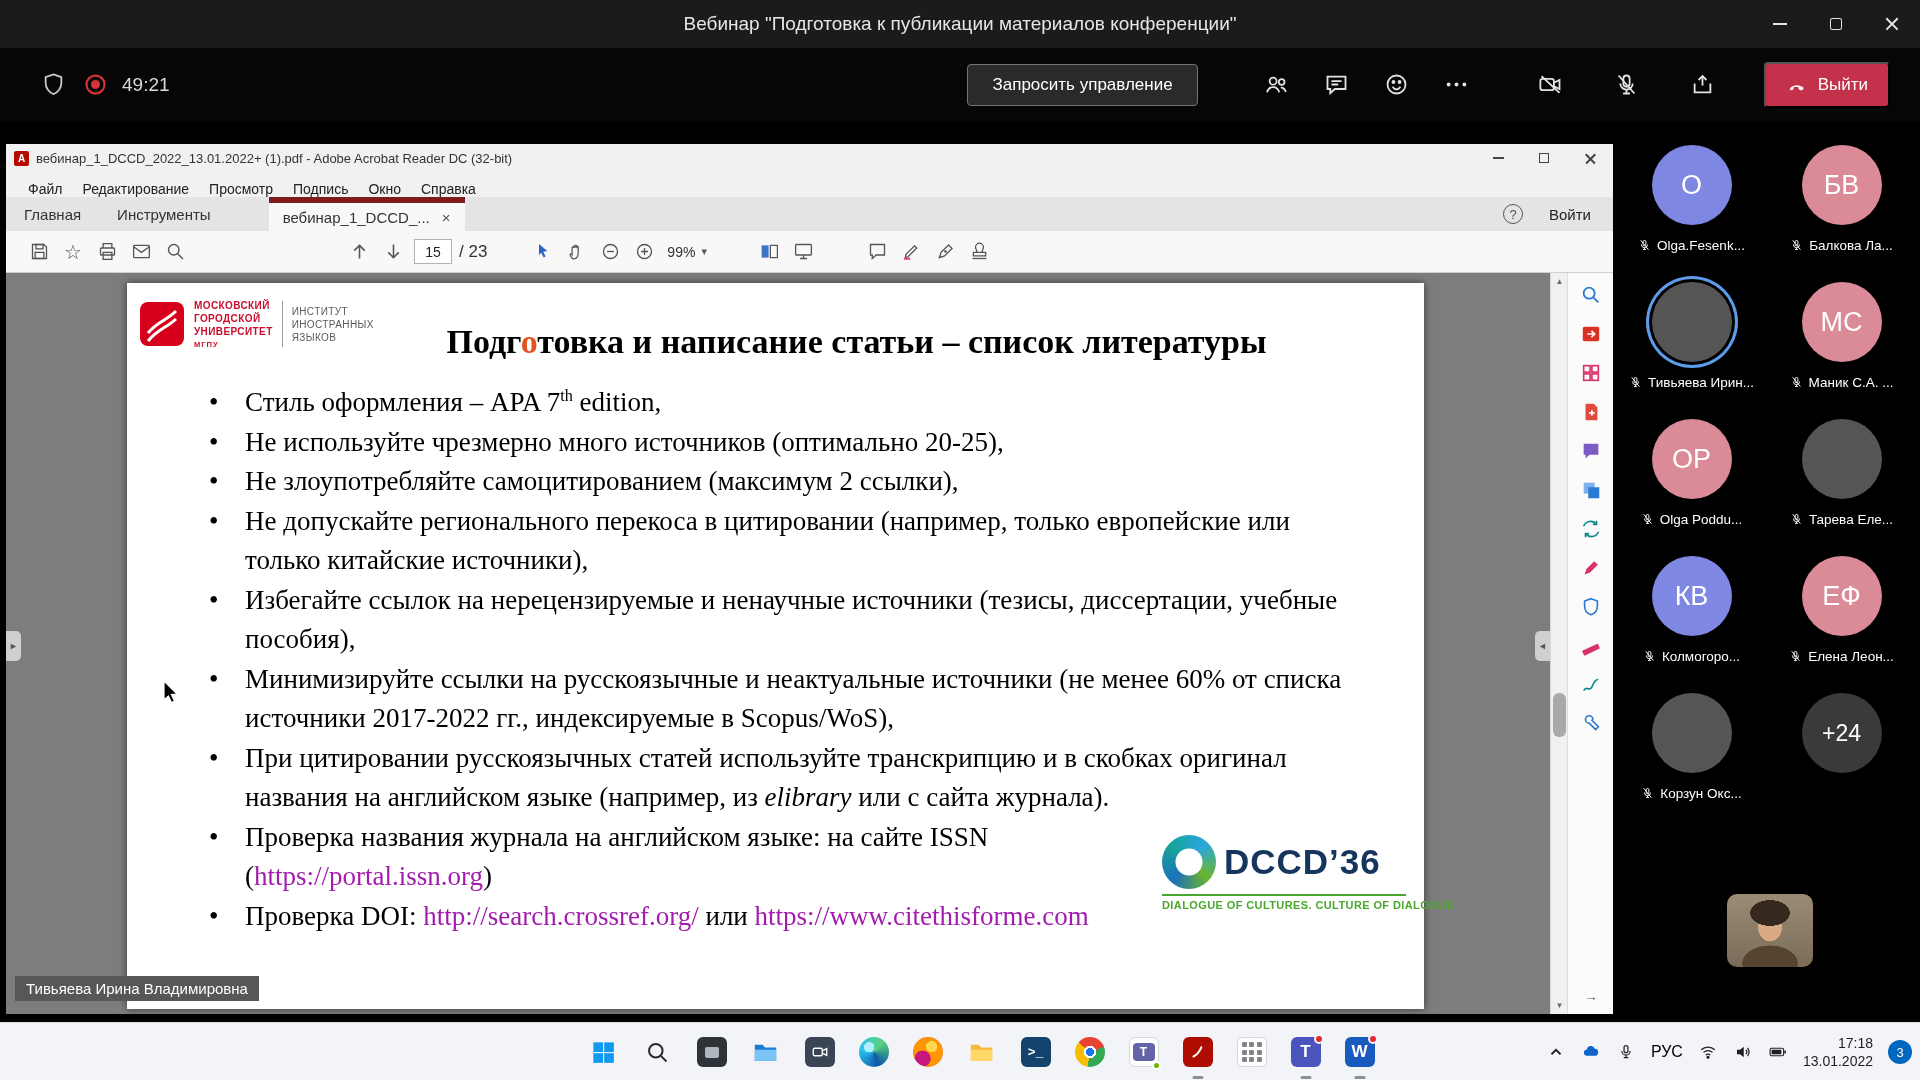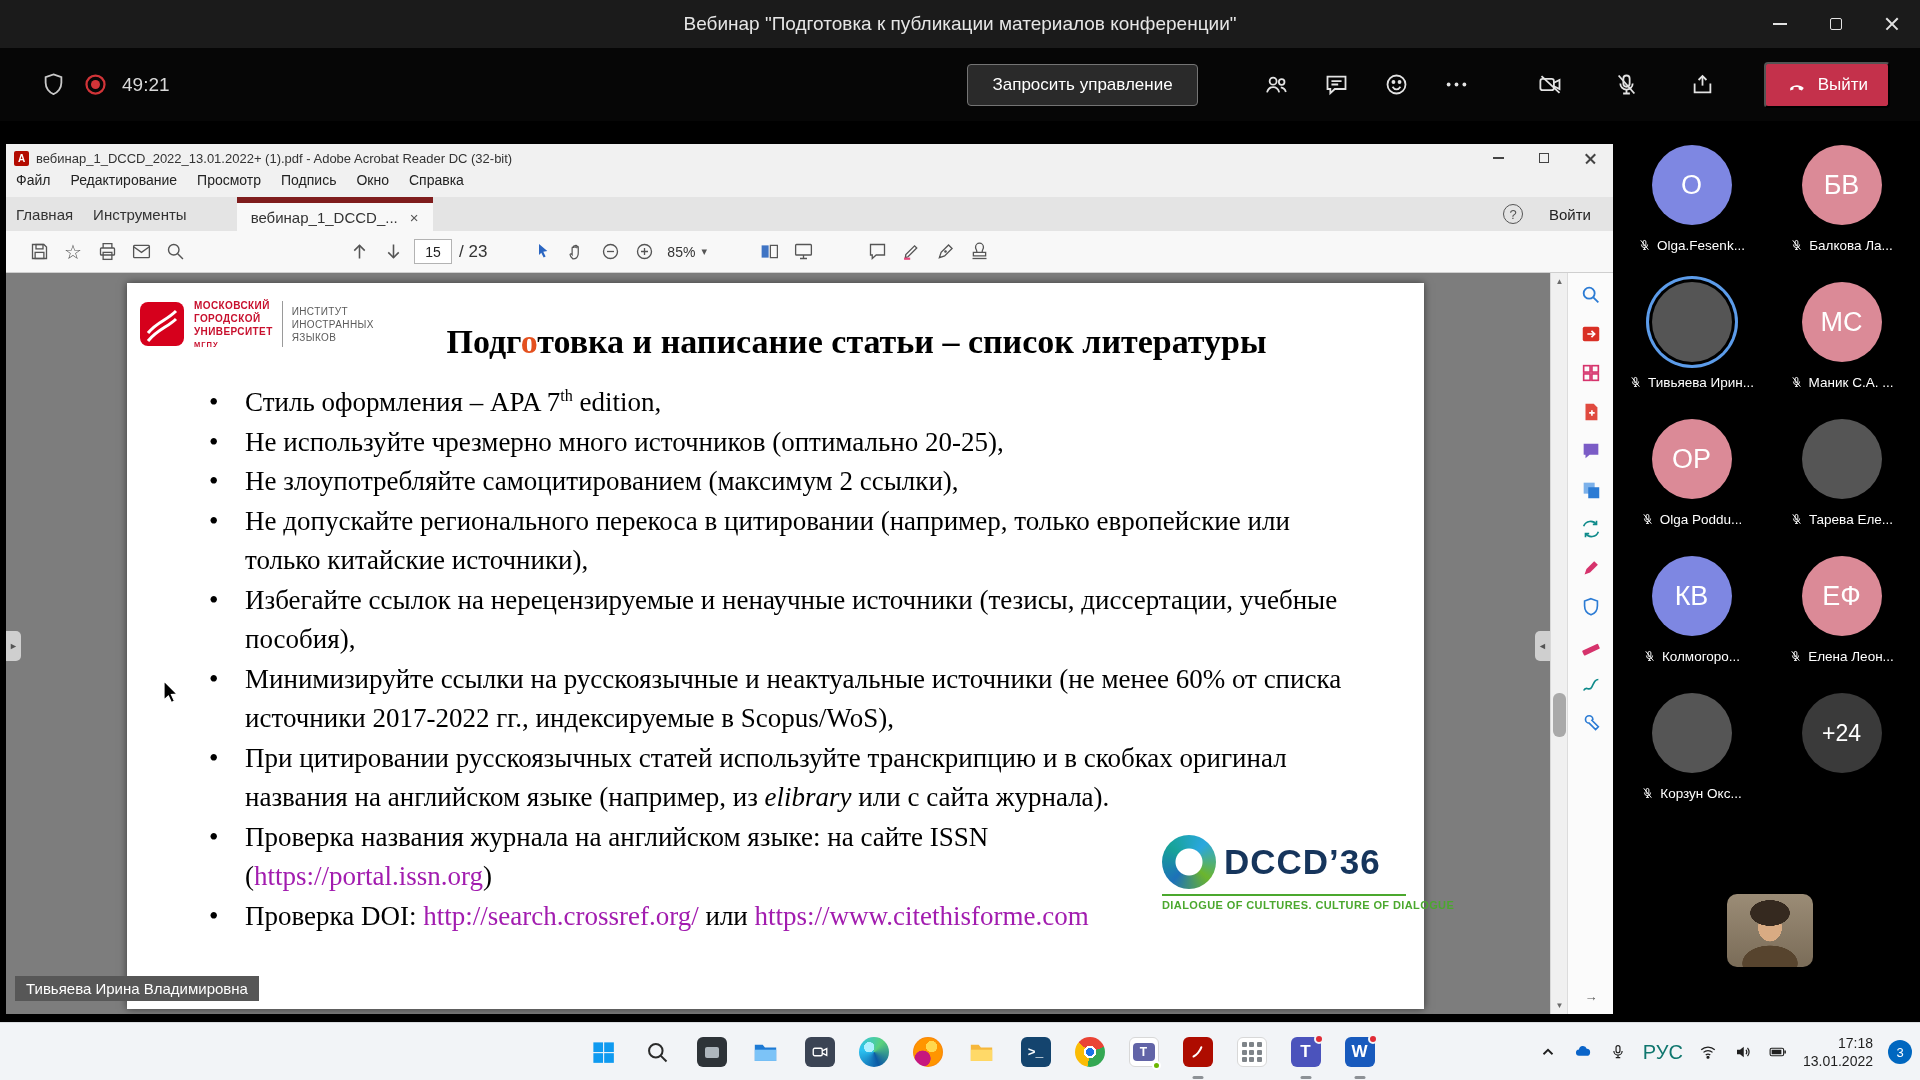--- a/index.html
+++ b/index.html
@@ -46,25 +46,25 @@
               display:flex;align-items:center;justify-content:center;margin-right:7px;font-weight:bold;}
   .ac-titletext{font-size:13px;color:#333;white-space:nowrap;}
   .ac-winbtns{margin-left:auto;display:flex;height:100%;}
   .ac-winbtn{width:46px;display:flex;align-items:center;justify-content:center;color:#444;}
   .awc-min{display:block;width:11px;height:1.5px;background:#444;}
   .awc-max{display:block;width:10px;height:10px;border:1.4px solid #444;}
   .awc-x{position:relative;width:11px;height:11px;}
   .awc-x::before,.awc-x::after{content:"";position:absolute;left:-1px;top:5px;width:13px;height:1.5px;background:#444;}
   .awc-x::before{transform:rotate(45deg);} .awc-x::after{transform:rotate(-45deg);}
 
-  .ac-menubar{height:25px;background:#f1f1f1;display:flex;align-items:flex-start;padding-left:0;flex:0 0 auto;}
+  .ac-menubar{height:25px;background:#f1f1f1;display:flex;align-items:flex-end;padding-left:12px;flex:0 0 auto;}
   .ac-menu-item{font-size:14px;color:#222;padding:0 10px;}
 
   .ac-tabbar{height:34px;background:#e4e4e4;display:flex;align-items:center;flex:0 0 auto;position:relative;}
-  .ac-tab{font-size:15px;color:#333;padding:0 10px;height:100%;display:flex;align-items:center;}
+  .ac-tab{font-size:15px;color:#333;padding:0 18px;height:100%;display:flex;align-items:center;}
   .ac-doctab{background:#f8f8f8;border-top:6px solid #7f1d1d;height:100%;display:flex;align-items:center;
              gap:12px;padding:0 14px;margin-left:40px;font-size:15px;color:#333;max-width:230px;}
   .ac-tab-close{color:#555;font-size:15px;}
   .ac-tabbar-right{margin-left:auto;display:flex;align-items:center;gap:26px;margin-right:22px;}
   .help-circle{width:20px;height:20px;border:1.4px solid #555;border-radius:50%;display:flex;
                align-items:center;justify-content:center;font-size:13px;color:#555;}
   .ac-signin{font-size:15px;color:#222;}
 
   .ac-toolbar{height:42px;background:#f8f8f8;border-bottom:1px solid #cfcfcf;display:flex;
               align-items:center;flex:0 0 auto;padding-left:16px;}
@@ -198,21 +198,21 @@
   .grid9{display:grid;grid-template-columns:repeat(3,5px);grid-template-rows:repeat(3,5px);gap:2.5px;}
   .grid9 i{background:#7f8489;border-radius:1px;}
   .tms-bubble{width:22px;height:18px;background:#6264a7;border-radius:4px;color:#fff;font-size:12px;
               font-weight:bold;display:flex;align-items:center;justify-content:center;position:relative;}
   .presence{position:absolute;right:2px;bottom:2px;width:9px;height:9px;border-radius:50%;
             background:#6bb700;border:2px solid #fff;}
 
   .tb-right{position:absolute;right:8px;top:0;height:58px;display:flex;align-items:center;gap:15px;}
   .tray-ico{width:20px;height:20px;display:flex;align-items:center;justify-content:center;color:#1f1f1f;}
   .tray-ico svg{width:18px;height:18px;}
-  .tray-lang{font-size:20px;color:#0f766e;}
+  .tray-lang{font-size:16px;color:#000000;}
   .tray-clock{text-align:right;font-size:14px;color:#1f1f1f;line-height:18px;}
   .tray-badge{min-width:24px;height:24px;border-radius:12px;background:#0067c0;color:#fff;font-size:13px;
               display:flex;align-items:center;justify-content:center;padding:0 6px;}
 
   
   .cursor{position:absolute;left:163px;top:680px;z-index:90;width:22px;height:24px;}
 </style>
 </head>
 <body>
 
@@ -429,21 +429,21 @@
                 <path d="M8 12h8"></path>
               </svg>
           </span>
           <span class="tb-ico">
             <svg viewBox="0 0 24 24" fill="none" stroke="#555" stroke-width="1.5">
                 <circle cx="12" cy="12" r="8"></circle>
                 <path d="M8 12h8M12 8v8"></path>
               </svg>
           </span>
           <span class="zoombox">
-            <span>85%</span>
+            <span>99%</span>
             <span class="zoom-caret">▾</span>
           </span>
 
           <span class="tb-ico sp50">
             <svg viewBox="0 0 24 24">
                 <rect x="3" y="5" width="8" height="14" fill="#3f74c4"></rect>
                 <rect x="13" y="5" width="8" height="14" fill="none" stroke="#555" stroke-width="1.4"></rect>
               </svg>
           </span>
           <span class="tb-ico">

